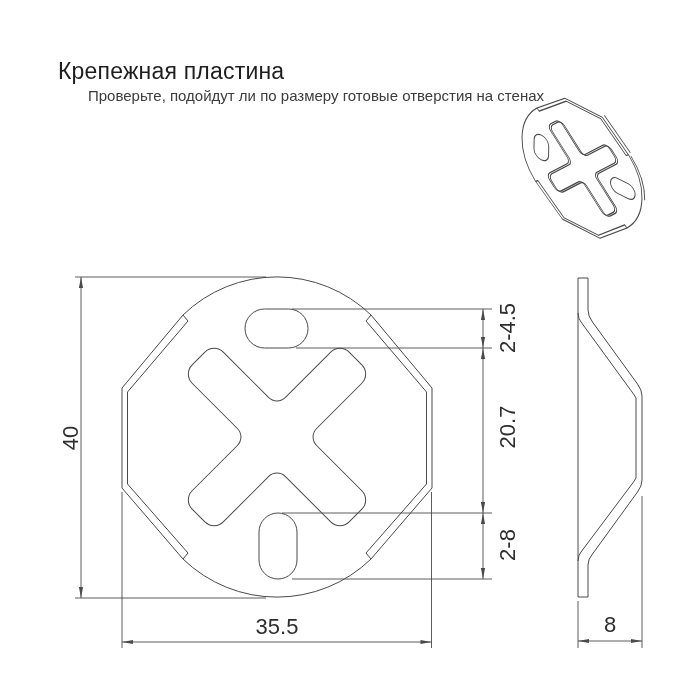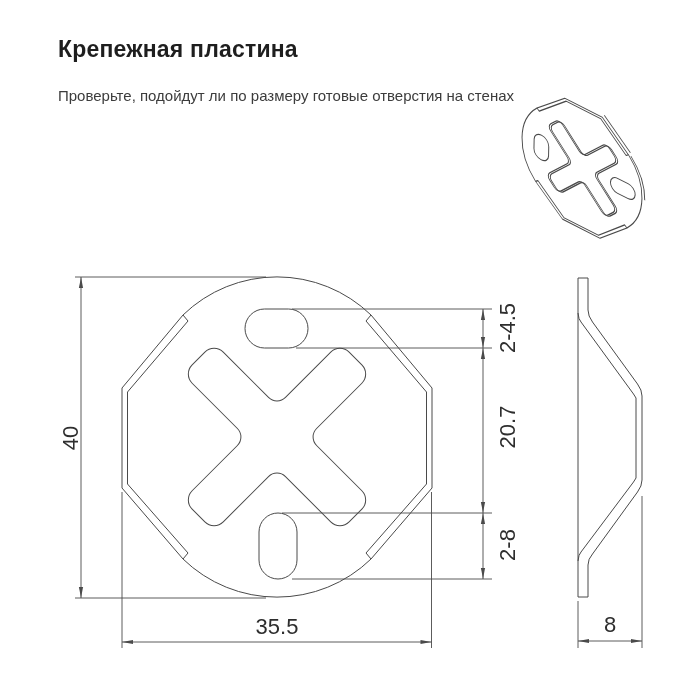--- a/index.html
+++ b/index.html
@@ -1,22 +1,22 @@
 <!DOCTYPE html>
 <html><head>
 <meta charset="utf-8">
 <style>
   html,body{margin:0;padding:0;background:#ffffff;}
   .canvas{position:relative;width:700px;height:700px;background:#ffffff;overflow:hidden;
           font-family:"Liberation Sans",sans-serif;}
-  .title{position:absolute;left:58px;top:36px;font-size:23px;font-weight:700;
+  .title{position:absolute;left:58px;top:58px;font-size:23px;font-weight:400;
          color:#1e1e1e;letter-spacing:.2px;white-space:nowrap;}
   .subtitle{position:absolute;left:58px;top:85px;font-size:15px;line-height:22px;
             color:#3c3c3c;}
-  .subtitle div{white-space:nowrap;}
+  .subtitle div{white-space:nowrap;margin-left:30px;}
   svg.draw{position:absolute;left:0;top:0;}
   .ln{fill:none;stroke:#4a4a4a;stroke-width:1;stroke-linejoin:round;}
   .lniso{fill:none;stroke:#4a4a4a;stroke-width:2.6;stroke-linejoin:round;}
   .dim{fill:none;stroke:#4a4a4a;stroke-width:0.9;}
   .arr{fill:#4a4a4a;stroke:none;}
   .dtxt{font-family:"Liberation Sans",sans-serif;font-size:22px;fill:#2e2e2e;}
 </style>
 </head>
 <body>
 

